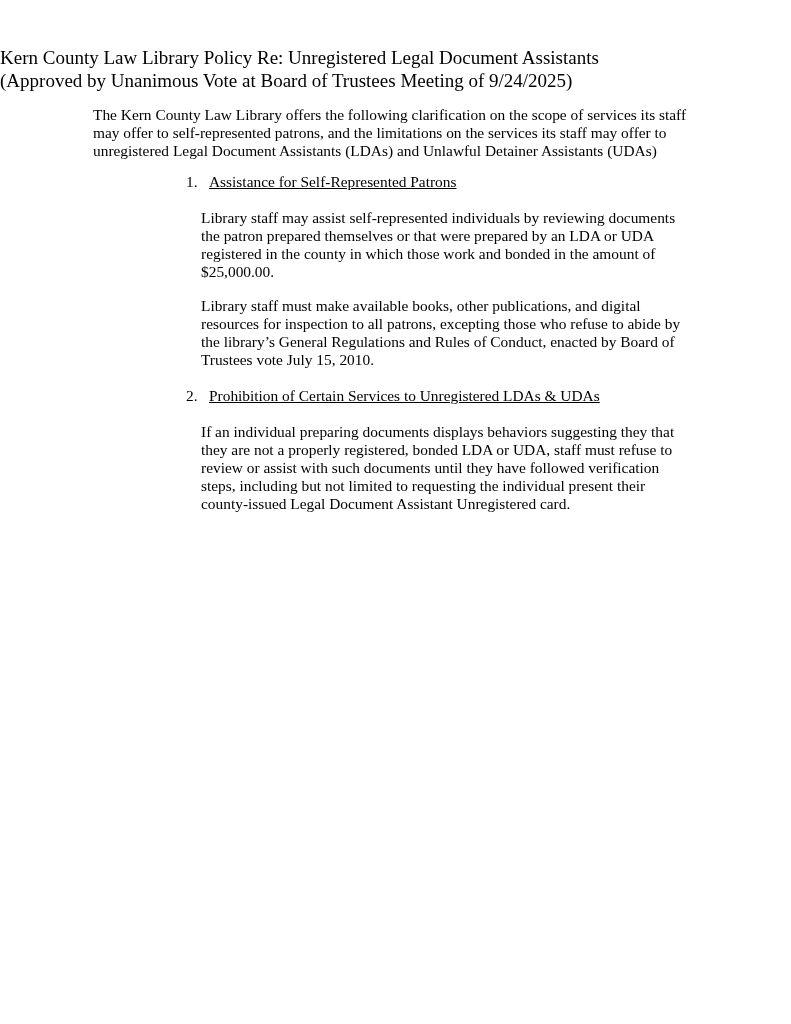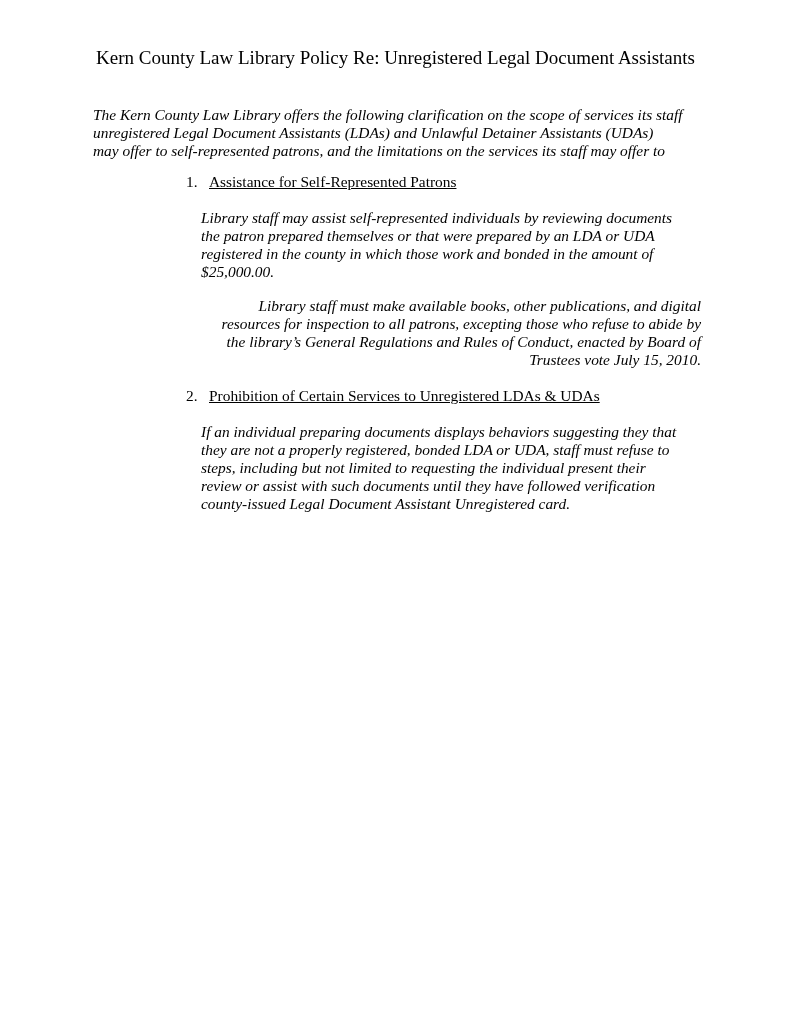--- a/index.html
+++ b/index.html
@@ -1,61 +1,62 @@
 <!DOCTYPE html>
 <html><head>
 <meta charset="utf-8">
 <style>
   html, body { margin: 0; padding: 0; background: #ffffff; }
   body { width: 791px; height: 1024px; position: relative; overflow: hidden;
          font-family: "Liberation Serif", "DejaVu Serif", serif; color: #000; }
-  .title { position: absolute; left: 0; width: 791px; top: 46px; text-align: center;
+  .title { position: absolute; left: 0; width: 791px; top: 46px; text-align: left;
            font-size: 19px; line-height: 23px; }
   .title div { white-space: nowrap; }
   .intro { position: absolute; left: 93px; top: 106px; width: 620px;
            font-size: 15.4px; line-height: 18px; }
-  .line { white-space: nowrap; display: block; font-style: italic; }
+  .line { white-space: nowrap; display: block; }
   .section { position: absolute; left: 186px; width: 520px; font-size: 15.4px; line-height: 18px; }
   .num { position: absolute; left: 0; top: 0; }
   .heading { position: absolute; left: 23px; top: 0; text-decoration: underline; white-space: nowrap; }
   .para { position: absolute; left: 15px; width: 500px; }
 </style>
 </head>
 <body>
 
 <div class="title">
   <div>Kern County Law Library Policy Re: Unregistered Legal Document Assistants</div>
+  <div>(Approved by Unanimous Vote at Board of Trustees Meeting of 9/24/2025)</div>
 </div>
 
 <div class="intro">
   <span class="line">The Kern County Law Library offers the following clarification on the scope of services its staff</span>
+  <span class="line">may offer to self-represented patrons, and the limitations on the services its staff may offer to</span>
   <span class="line">unregistered Legal Document Assistants (LDAs) and Unlawful Detainer Assistants (UDAs)</span>
-  <span class="line">may offer to self-represented patrons, and the limitations on the services its staff may offer to</span>
 </div>
 
 <div class="section" style="top:173px;">
   <span class="num">1.</span>
   <span class="heading">Assistance for Self-Represented Patrons</span>
   <div class="para" style="top:36px;">
     <span class="line">Library staff may assist self-represented individuals by reviewing documents</span>
     <span class="line">the patron prepared themselves or that were prepared by an LDA or UDA</span>
     <span class="line">registered in the county in which those work and bonded in the amount of</span>
     <span class="line">$25,000.00.</span>
   </div>
-  <div class="para" style="top:124px;text-align:right;">
+  <div class="para" style="top:124px;">
     <span class="line">Library staff must make available books, other publications, and digital</span>
     <span class="line">resources for inspection to all patrons, excepting those who refuse to abide by</span>
     <span class="line">the library’s General Regulations and Rules of Conduct, enacted by Board of</span>
     <span class="line">Trustees vote July 15, 2010.</span>
   </div>
 </div>
 
 <div class="section" style="top:387px;">
   <span class="num">2.</span>
   <span class="heading">Prohibition of Certain Services to Unregistered LDAs &amp; UDAs</span>
   <div class="para" style="top:36px;">
     <span class="line">If an individual preparing documents displays behaviors suggesting they that</span>
     <span class="line">they are not a properly registered, bonded LDA or UDA, staff must refuse to</span>
+    <span class="line">review or assist with such documents until they have followed verification</span>
     <span class="line">steps, including but not limited to requesting the individual present their</span>
-    <span class="line">review or assist with such documents until they have followed verification</span>
     <span class="line">county-issued Legal Document Assistant Unregistered card.</span>
   </div>
 </div>
 
 </body></html>

